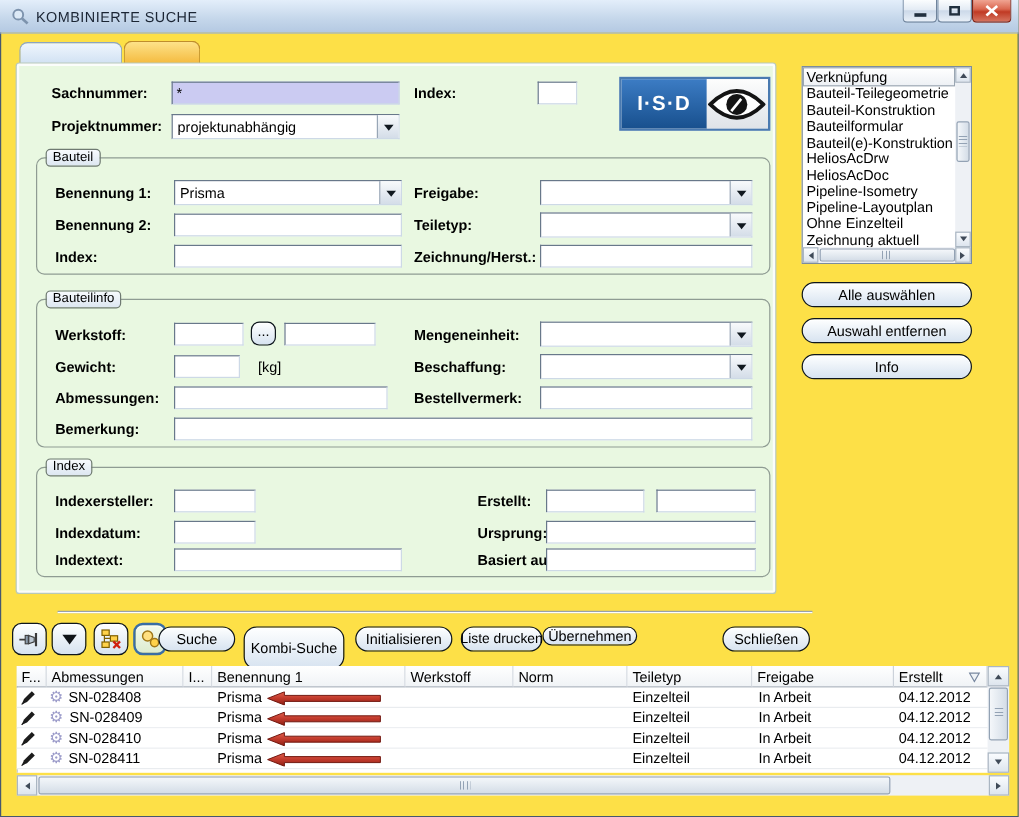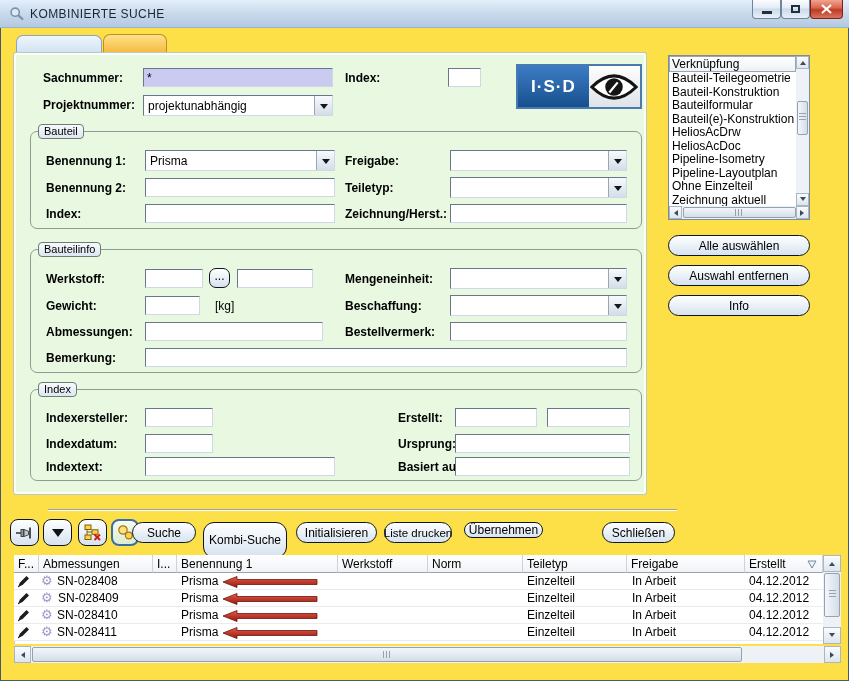--- a/index.html
+++ b/index.html
@@ -303,21 +303,21 @@
       <line x1="6" y1="7" x2="11" y2="11" stroke="#a07818" stroke-width="1.4"></line>
       <circle cx="6" cy="6" r="4.2" fill="#ffe080" stroke="#a07818" stroke-width="1.2"></circle>
       <circle cx="11.8" cy="11.5" r="3.4" fill="#ffd24a" stroke="#a07818" stroke-width="1.2"></circle>
     </svg>
   </div>
 
   <div class="pill" style="left:132px;top:522px;width:64px;height:21px">Suche</div>
   <div class="pill" style="left:203px;top:522px;width:84px;height:36px">Kombi-Suche</div>
   <div class="pill" style="left:296px;top:522px;width:81px;height:21px">Initialisieren</div>
   <div class="pill" style="left:384px;top:522px;width:68px;height:21px;font-size:11.5px">Liste drucken</div>
-  <div class="pill" style="left:464px;top:522px;width:79px;height:16px">Übernehmen</div>
+  <div class="pill" style="left:452px;top:522px;width:79px;height:16px">Übernehmen</div>
   <div class="pill" style="left:602px;top:522px;width:73px;height:21px">Schließen</div>
 
   <div id="tbody-bg"></div>
 
   <div class="th" style="left:14px;width:25px">F...</div>
   <div class="th" style="left:39px;width:114px">Abmessungen</div>
   <div class="th" style="left:153px;width:24px">I...</div>
   <div class="th" style="left:177px;width:161px">Benennung 1</div>
   <div class="th" style="left:338px;width:90px">Werkstoff</div>
   <div class="th" style="left:428px;width:95px">Norm</div>

